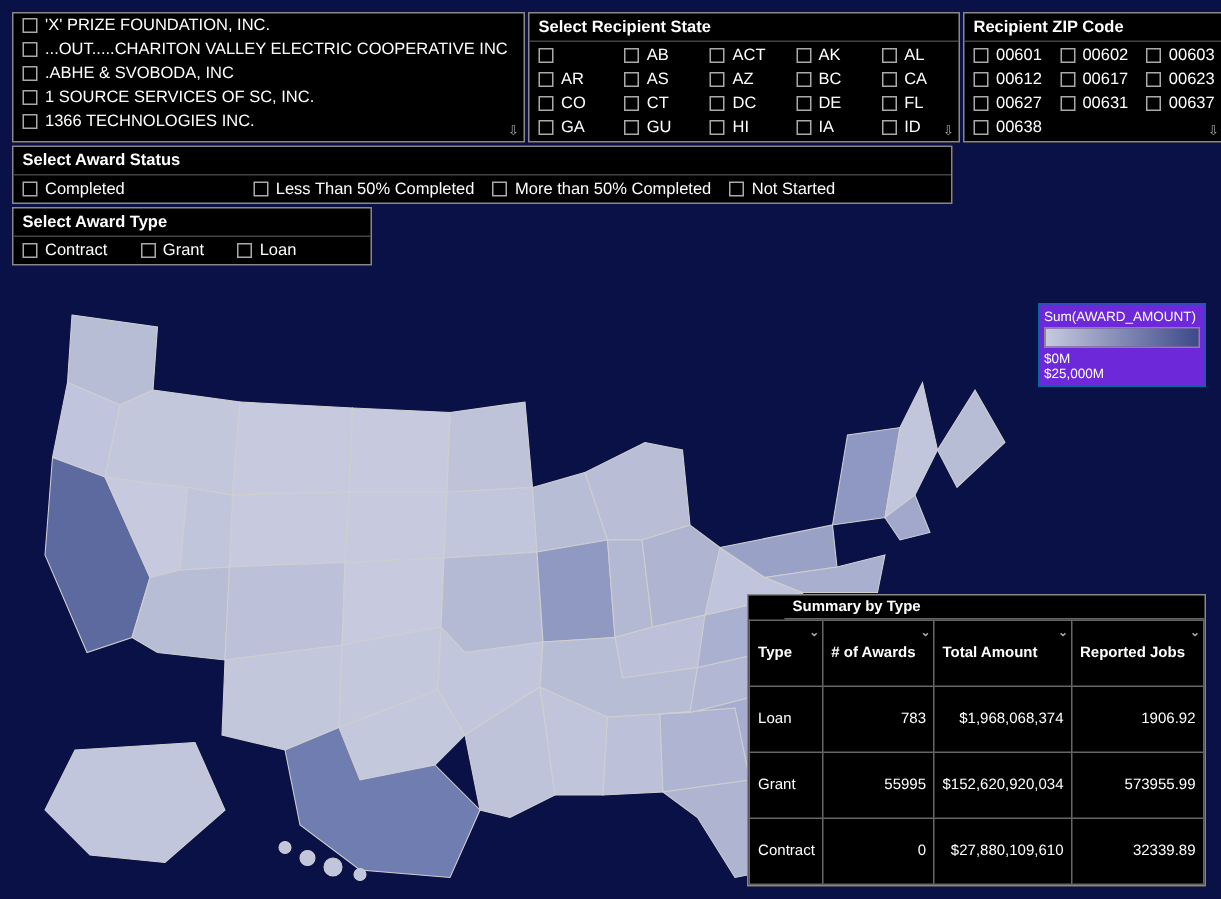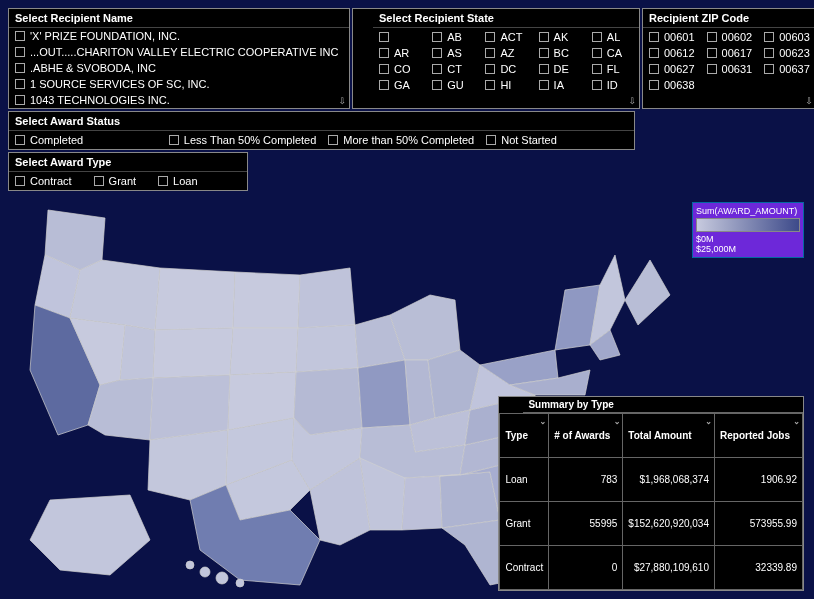--- a/index.html
+++ b/index.html
@@ -34,21 +34,21 @@
   .checkbox {
     width: 10px;
     height: 10px;
     border: 1px solid #aaa;
     background: #000;
     flex-shrink: 0;
     cursor: pointer;
   }
   .top-row { display: flex; gap: 2px; }
   .name-panel { flex: 0 0 342px; }
-  .state-panel { flex: 0 0 288px; padding-left: 20px; }
+  .state-panel { flex: 0 0 288px; }
   .zip-panel { flex: 1; }
   .state-grid, .zip-grid {
     display: grid;
     padding: 1px 0;
   }
   .state-grid { grid-template-columns: repeat(5, 1fr); }
   .zip-grid { grid-template-columns: repeat(3, 1fr); }
   .status-panel { width: 627px; }
   .type-panel { width: 240px; }
   .inline-items { display: flex; padding: 1px 0; }
@@ -122,40 +122,39 @@
     top: 3px;
     font-size: 8px;
     color: #aaa;
   }
 </style>
 </head>
 <body>
 
 <div class="top-row">
   <div class="panel name-panel rel">
-    <div class="panel-title">Select Recipient Name</div>
     <div class="check-item">
         <span class="checkbox"></span>
         <span>'X' PRIZE FOUNDATION, INC.</span>
       </div>
     <div class="check-item">
         <span class="checkbox"></span>
         <span>...OUT.....CHARITON VALLEY ELECTRIC COOPERATIVE INC</span>
       </div>
     <div class="check-item">
         <span class="checkbox"></span>
         <span>.ABHE &amp; SVOBODA, INC</span>
       </div>
     <div class="check-item">
         <span class="checkbox"></span>
         <span>1 SOURCE SERVICES OF SC, INC.</span>
       </div>
     <div class="check-item">
         <span class="checkbox"></span>
-        <span>1043 TECHNOLOGIES INC.</span>
+        <span>1366 TECHNOLOGIES INC.</span>
       </div>
     <span class="scroll-indicator">⇩</span>
   </div>
 
   <div class="panel state-panel rel">
     <div class="panel-title">Select Recipient State</div>
     <div class="state-grid" id="state-grid" style="grid-template-columns: repeat(5, 1fr);">
         <div class="check-item">
           <span class="checkbox"></span>
           <span></span>

